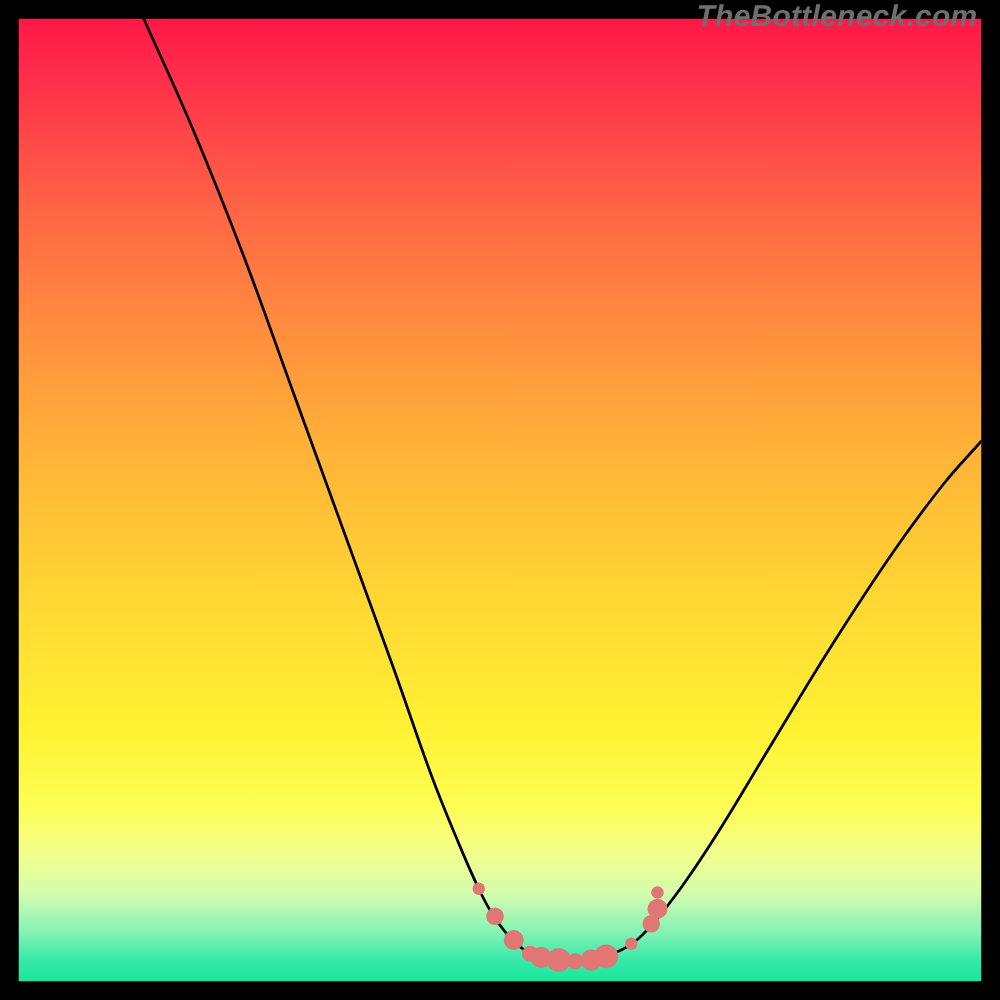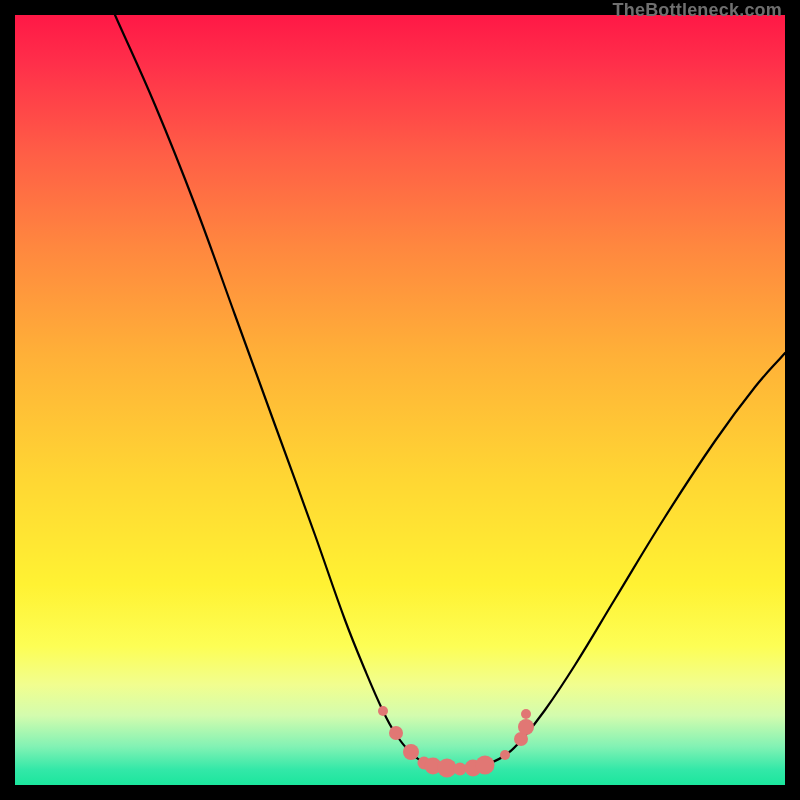--- a/index.html
+++ b/index.html
@@ -30,25 +30,26 @@
       #82f2b4 95%,
       #33e8a8 98%,
       #1be69d 100%
     );
   }
   .watermark {
     position: absolute;
     top: 0px;
     right: 18px;
     font-family: Arial, Helvetica, sans-serif;
-    font-size: 18px;
+    font-size: 24px;
     font-weight: bold;
     color: #6f6f6f;
     letter-spacing: 0.2px;
     user-select: none;
+    font-style: italic;
   }
   .chart-svg {
     position: absolute;
     left: 15px;
     top: 15px;
     width: 770px;
     height: 770px;
   }
 </style>
 </head>

